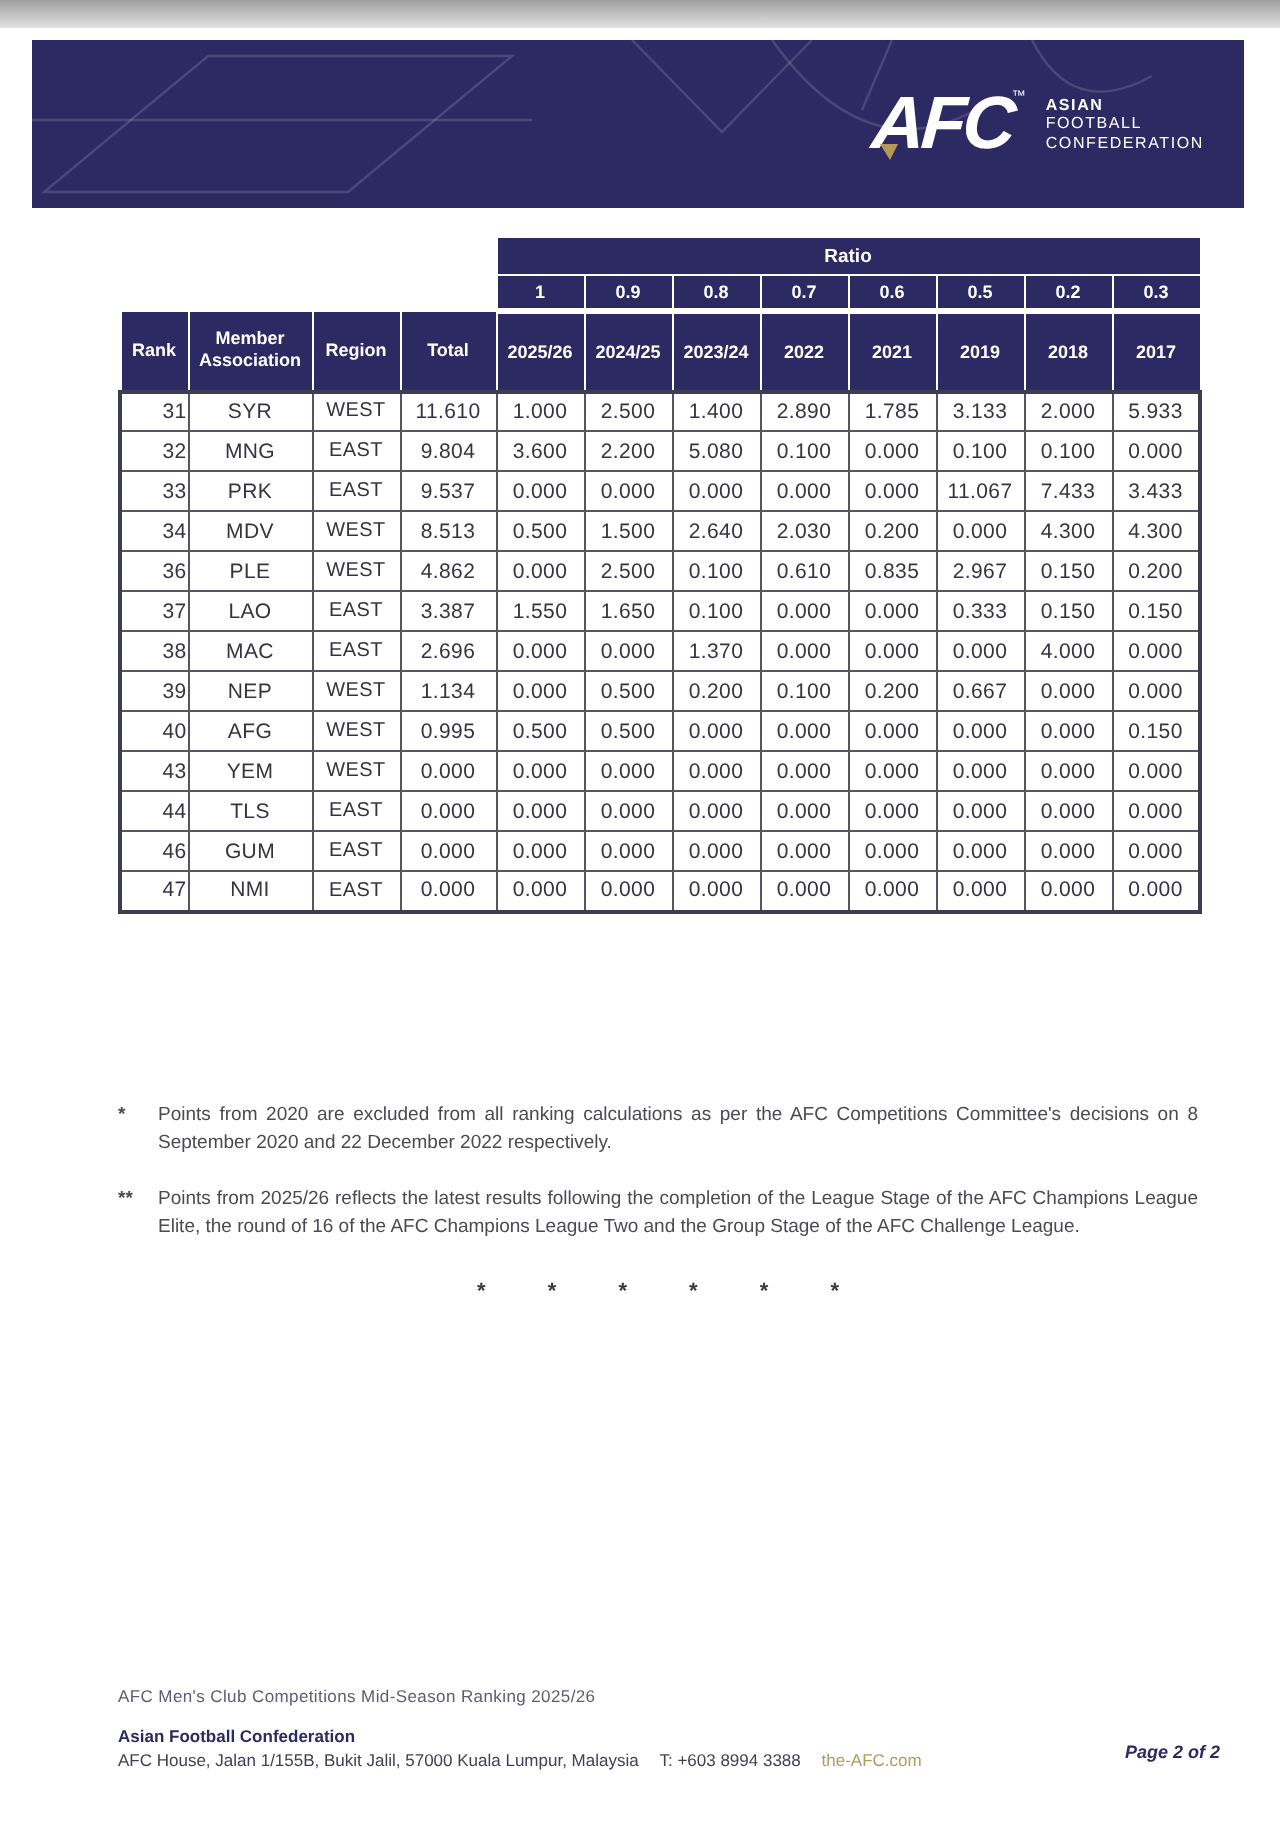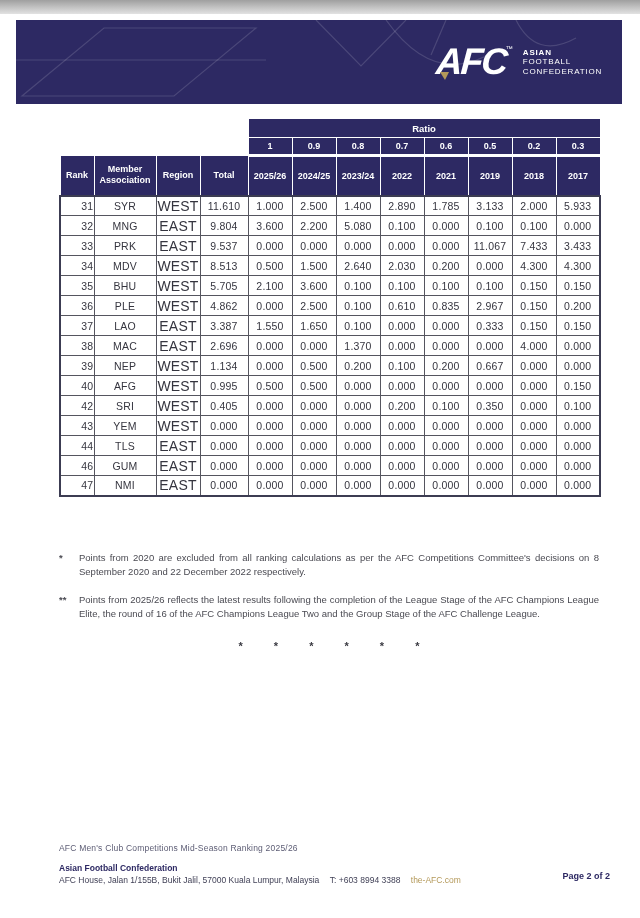--- a/index.html
+++ b/index.html
@@ -68,21 +68,21 @@
   tr.main-header-row th.wrap{white-space:normal;line-height:11px;padding:0 3px;}
   tbody td{
     background:#fff;color:var(--textdark);
     font-size:10.5px;height:20px;letter-spacing:.2px;
     border:1px solid var(--tborder);
   }
   tbody tr td:first-child{border-left:2px solid var(--tframe);padding-left:20px;}
   tbody tr td:last-child{border-right:2px solid var(--tframe);}
   tbody tr:first-child td{border-top:2px solid var(--tframe);}
   tbody tr:last-child td{border-bottom:2px solid var(--tframe);}
-  tbody td.region-cell{font-size:14px;}
+  tbody td.region-cell{font-size:10px;}
   
   .notes{
     position:absolute;left:59px;top:551px;width:540px;
     color:#4a4a52;font-size:9.5px;line-height:1.5;
   }
   .note{display:flex;margin-bottom:13px;}
   .note .marker{width:20px;flex:0 0 20px;font-weight:bold;}
   .note .ntext{flex:1;text-align:justify;}
   .separator{
     margin-top:17px;text-align:center;font-size:11px;font-weight:bold;
@@ -98,21 +98,21 @@
     font-size:8.5px;font-weight:bold;color:var(--navy);
   }
   .footer-address{
     position:absolute;left:59px;top:875px;
     font-size:8.5px;color:#3f3f55;
   }
   .footer-address .phone{margin-left:8px;}
   .footer-address .site{margin-left:8px;color:var(--gold);text-decoration:none;}
   .page-num{
     position:absolute;right:30px;top:871px;
-    font-size:9px;font-weight:bold;color:var(--navy);
+    font-size:9px;font-weight:bold;color:var(--navy);font-style:italic;
   }
 </style>
 </head>
 <body>
 
 <div class="page">
 
   <div class="top-strip"></div>
 
   <div class="banner">
@@ -236,34 +236,20 @@
           <td>0.500</td>
           <td>1.500</td>
           <td>2.640</td>
           <td>2.030</td>
           <td>0.200</td>
           <td>0.000</td>
           <td>4.300</td>
           <td>4.300</td>
         </tr>
         <tr>
-          <td>35</td>
-          <td>BHU</td>
-          <td class="region-cell">WEST</td>
-          <td>5.705</td>
-          <td>2.100</td>
-          <td>3.600</td>
-          <td>0.100</td>
-          <td>0.100</td>
-          <td>0.100</td>
-          <td>0.100</td>
-          <td>0.150</td>
-          <td>0.150</td>
-        </tr>
-        <tr>
           <td>36</td>
           <td>PLE</td>
           <td class="region-cell">WEST</td>
           <td>4.862</td>
           <td>0.000</td>
           <td>2.500</td>
           <td>0.100</td>
           <td>0.610</td>
           <td>0.835</td>
           <td>2.967</td>
@@ -318,34 +304,20 @@
           <td class="region-cell">WEST</td>
           <td>0.995</td>
           <td>0.500</td>
           <td>0.500</td>
           <td>0.000</td>
           <td>0.000</td>
           <td>0.000</td>
           <td>0.000</td>
           <td>0.000</td>
           <td>0.150</td>
-        </tr>
-        <tr>
-          <td>42</td>
-          <td>SRI</td>
-          <td class="region-cell">WEST</td>
-          <td>0.405</td>
-          <td>0.000</td>
-          <td>0.000</td>
-          <td>0.000</td>
-          <td>0.200</td>
-          <td>0.100</td>
-          <td>0.350</td>
-          <td>0.000</td>
-          <td>0.100</td>
         </tr>
         <tr>
           <td>43</td>
           <td>YEM</td>
           <td class="region-cell">WEST</td>
           <td>0.000</td>
           <td>0.000</td>
           <td>0.000</td>
           <td>0.000</td>
           <td>0.000</td>

